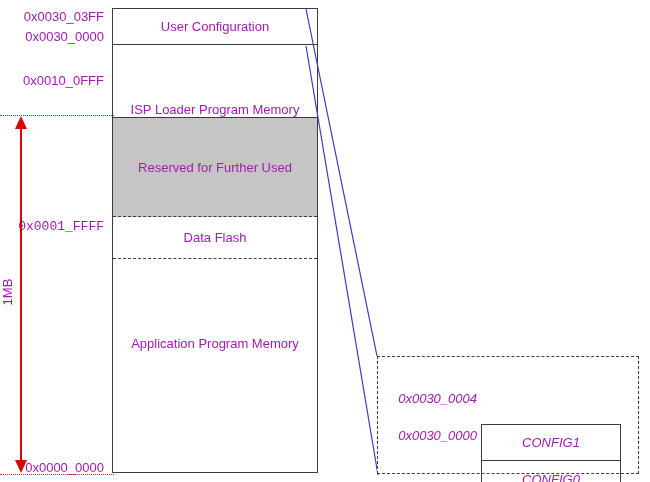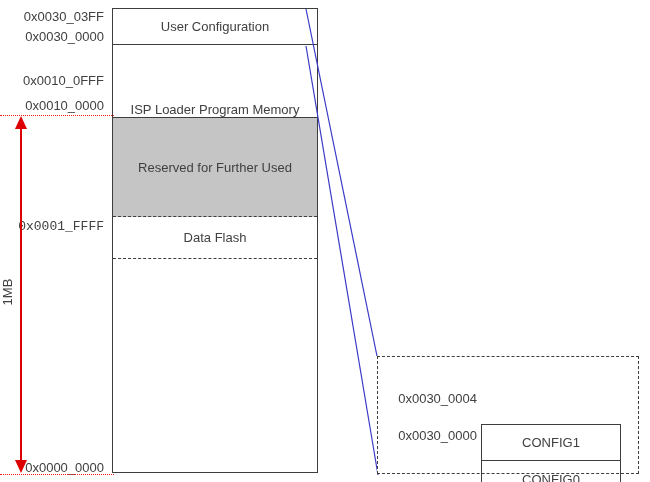--- a/index.html
+++ b/index.html
@@ -2,21 +2,21 @@
 <html><head>
 <meta charset="utf-8">
 <style>
   html,body { margin:0; padding:0; background:#ffffff; }
   * { box-sizing:border-box; }
   .canvas {
     position:relative;
     width:650px; height:482px;
     background:#ffffff;
     font-family:"Liberation Sans", sans-serif;
-    color:#404040;
+    color:#a21caf;
     overflow:hidden;
   }
 
   
   .memcol {
     position:absolute; left:112px; top:8px;
     width:206px; height:465px;
     border:1px solid #3d3d3d;
     background:#ffffff;
     display:flex; flex-direction:column;
@@ -67,20 +67,21 @@
     width:650px; height:482px;
     pointer-events:none;
   }
 
   
   .detail {
     position:absolute; left:377px; top:356px;
     width:262px; height:118px;
     border:1px dashed #3d3d3d;
     background:#ffffff;
+    font-style:italic;
   }
   .detail-addr {
     position:absolute; left:0; width:99px;
     text-align:right;
     font-size:13px; line-height:15px; white-space:nowrap;
   }
   .detail-addr-0 { top:34px; }
   .detail-addr-1 { top:71px; }
   .config-table {
     position:absolute; left:103px; top:23px;
@@ -96,36 +97,38 @@
   .config-row-0 { border-bottom:1px solid #3d3d3d; }
 </style>
 </head>
 <body>
 
 <div class="canvas">
 
   <div class="addr addr-0">0x0030_03FF</div>
   <div class="addr addr-1">0x0030_0000</div>
   <div class="addr addr-2">0x0010_0FFF</div>
-  <div class="addr addr-3">0x0010_0000</div>
   <div class="addr addr-4">0x0001_FFFF</div>
   <div class="addr addr-5">0x0000_0000</div>
 
   <div class="memcol">
     <div class="sec sec-uc">
       <span class="sec-label">User Configuration</span>
     </div>
     <div class="sec sec-isp">
       <span class="sec-label">ISP Loader Program Memory</span>
     </div>
     <div class="sec sec-reserved">
       <span class="sec-label">Reserved for Further Used</span>
     </div>
     <div class="sec sec-dataflash">
       <span class="sec-label">Data Flash</span>
+    </div>
+    <div class="sec sec-app">
+      <span class="sec-label">Application Program Memory</span>
     </div>
   </div>
 
   <div class="red-dotted red-dotted-top"></div>
   <div class="red-dotted red-dotted-bottom"></div>
 
   <div class="size-label">1MB</div>
 
   <svg class="overlay" viewBox="0 0 650 482" xmlns="http://www.w3.org/2000/svg">
     <line x1="306" y1="9" x2="377" y2="356" stroke="#3a3ac8" stroke-width="1.2"></line>

